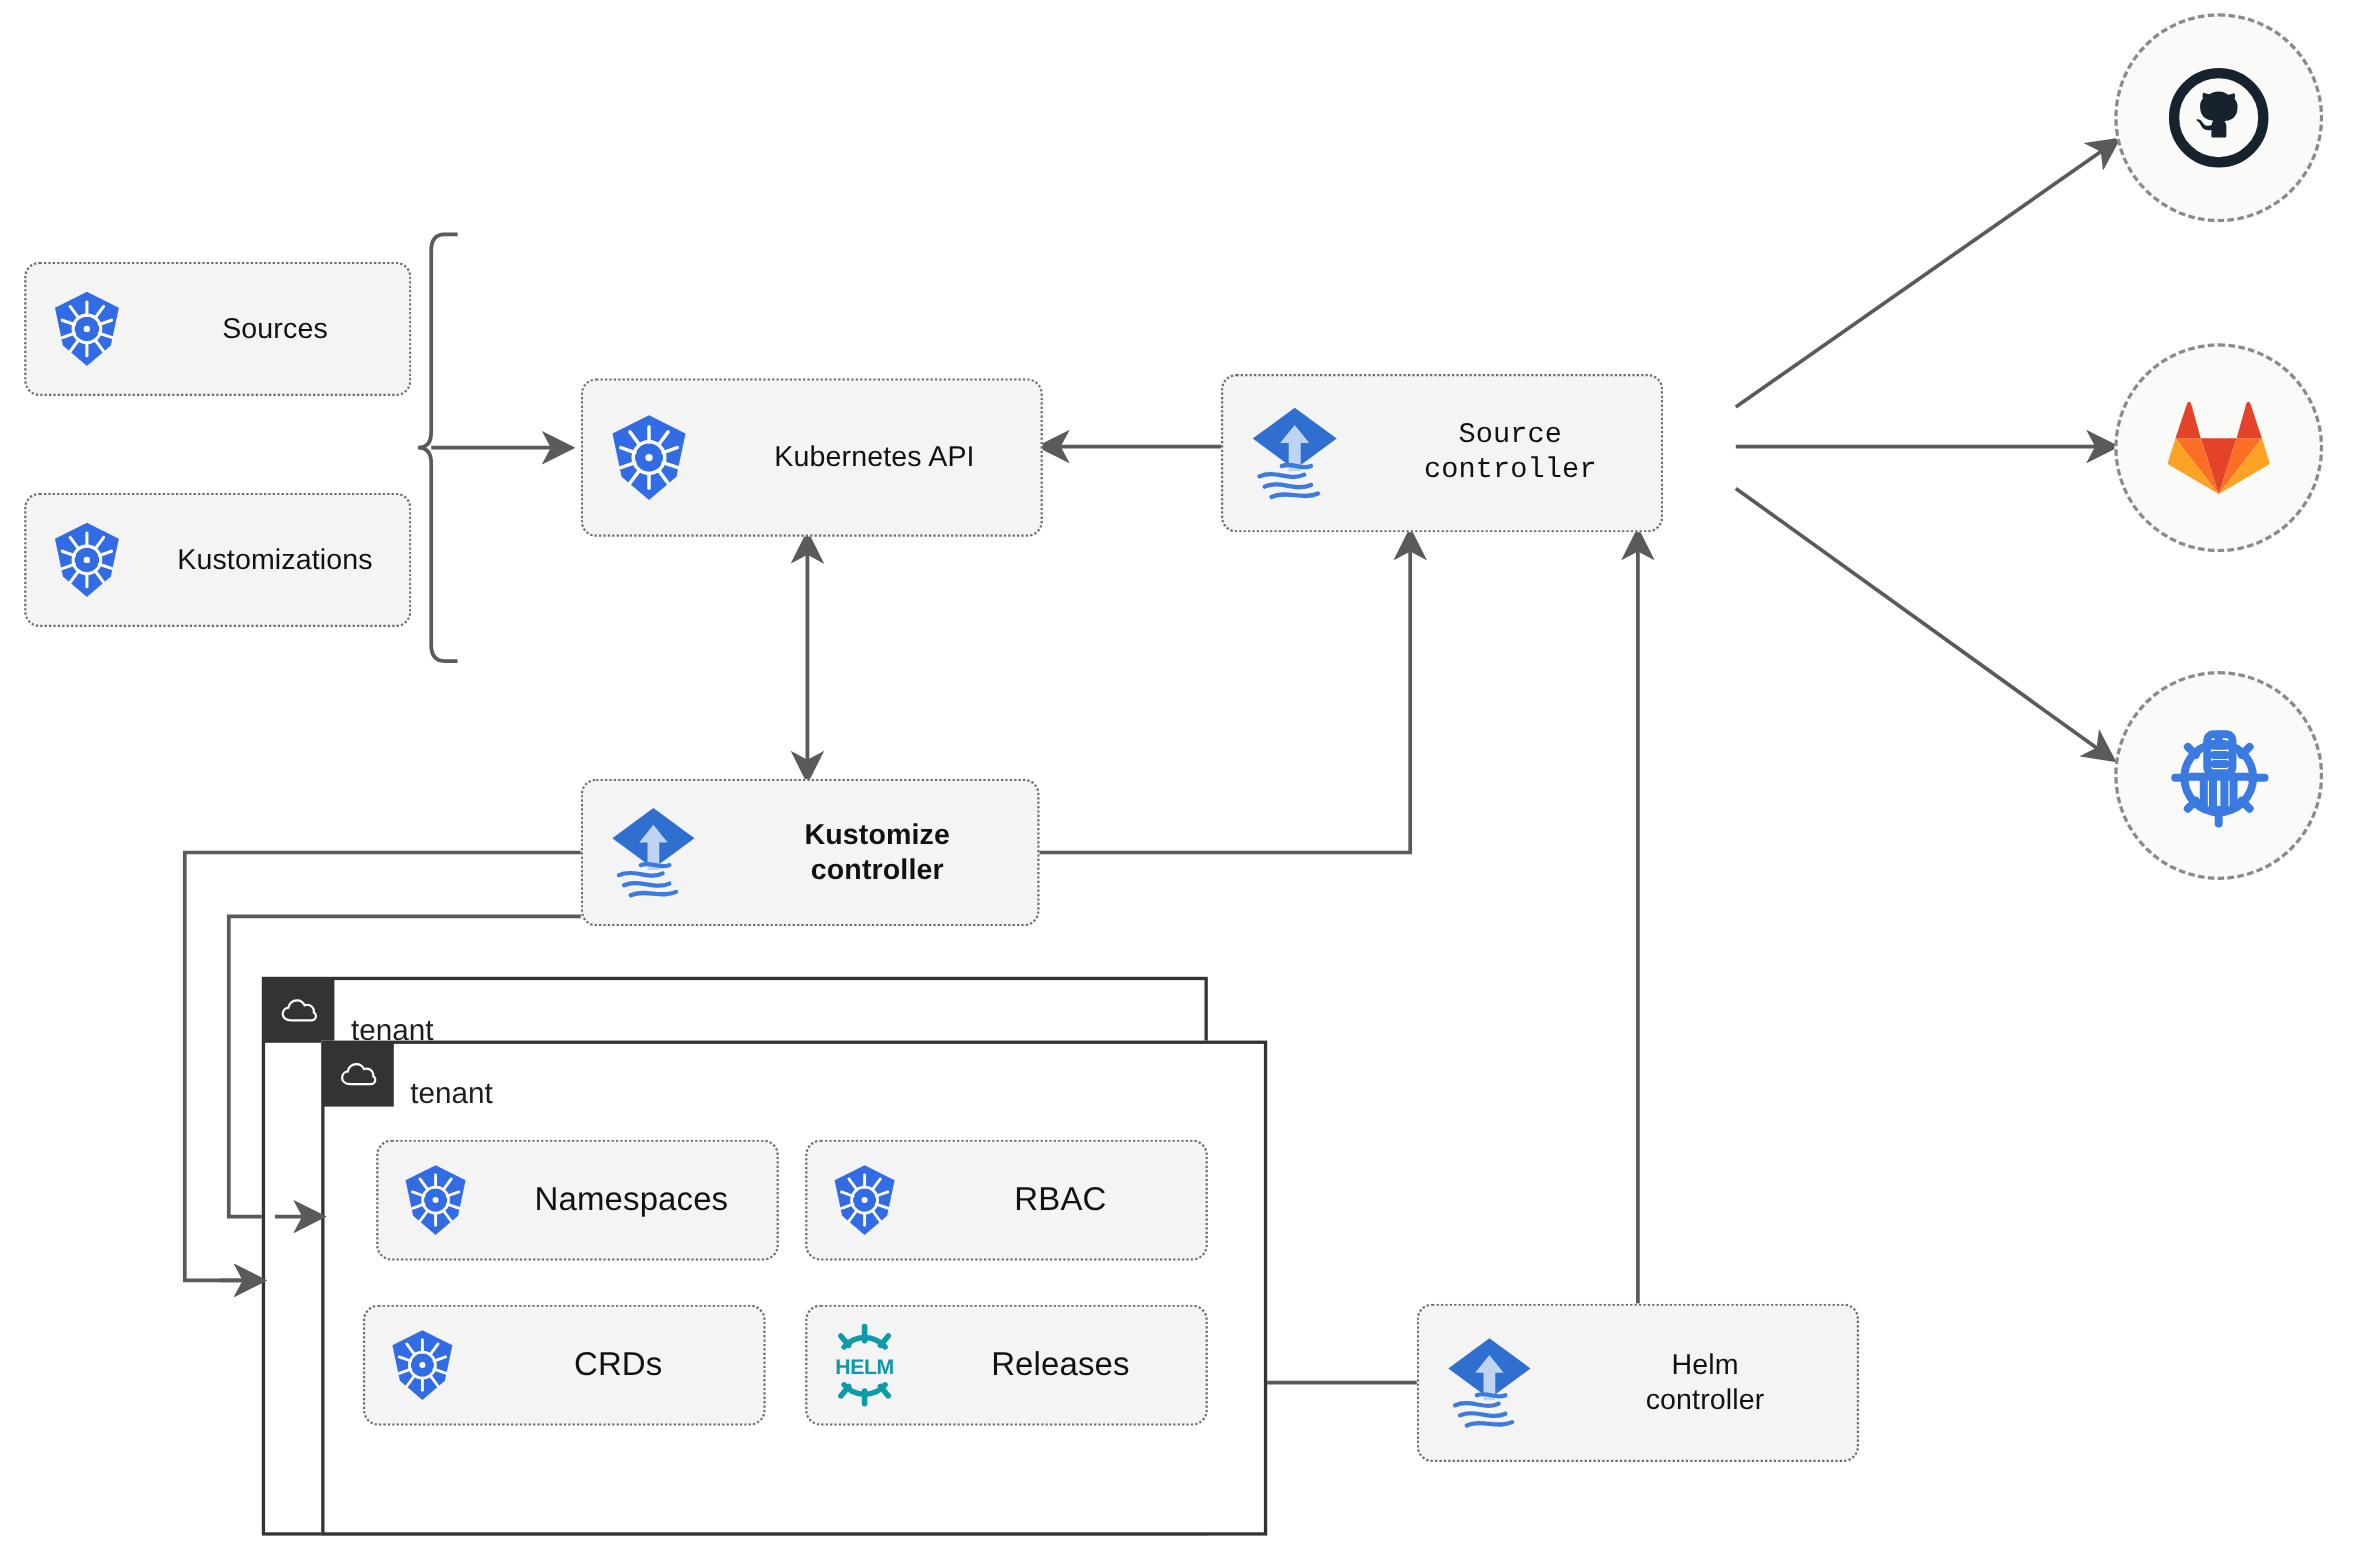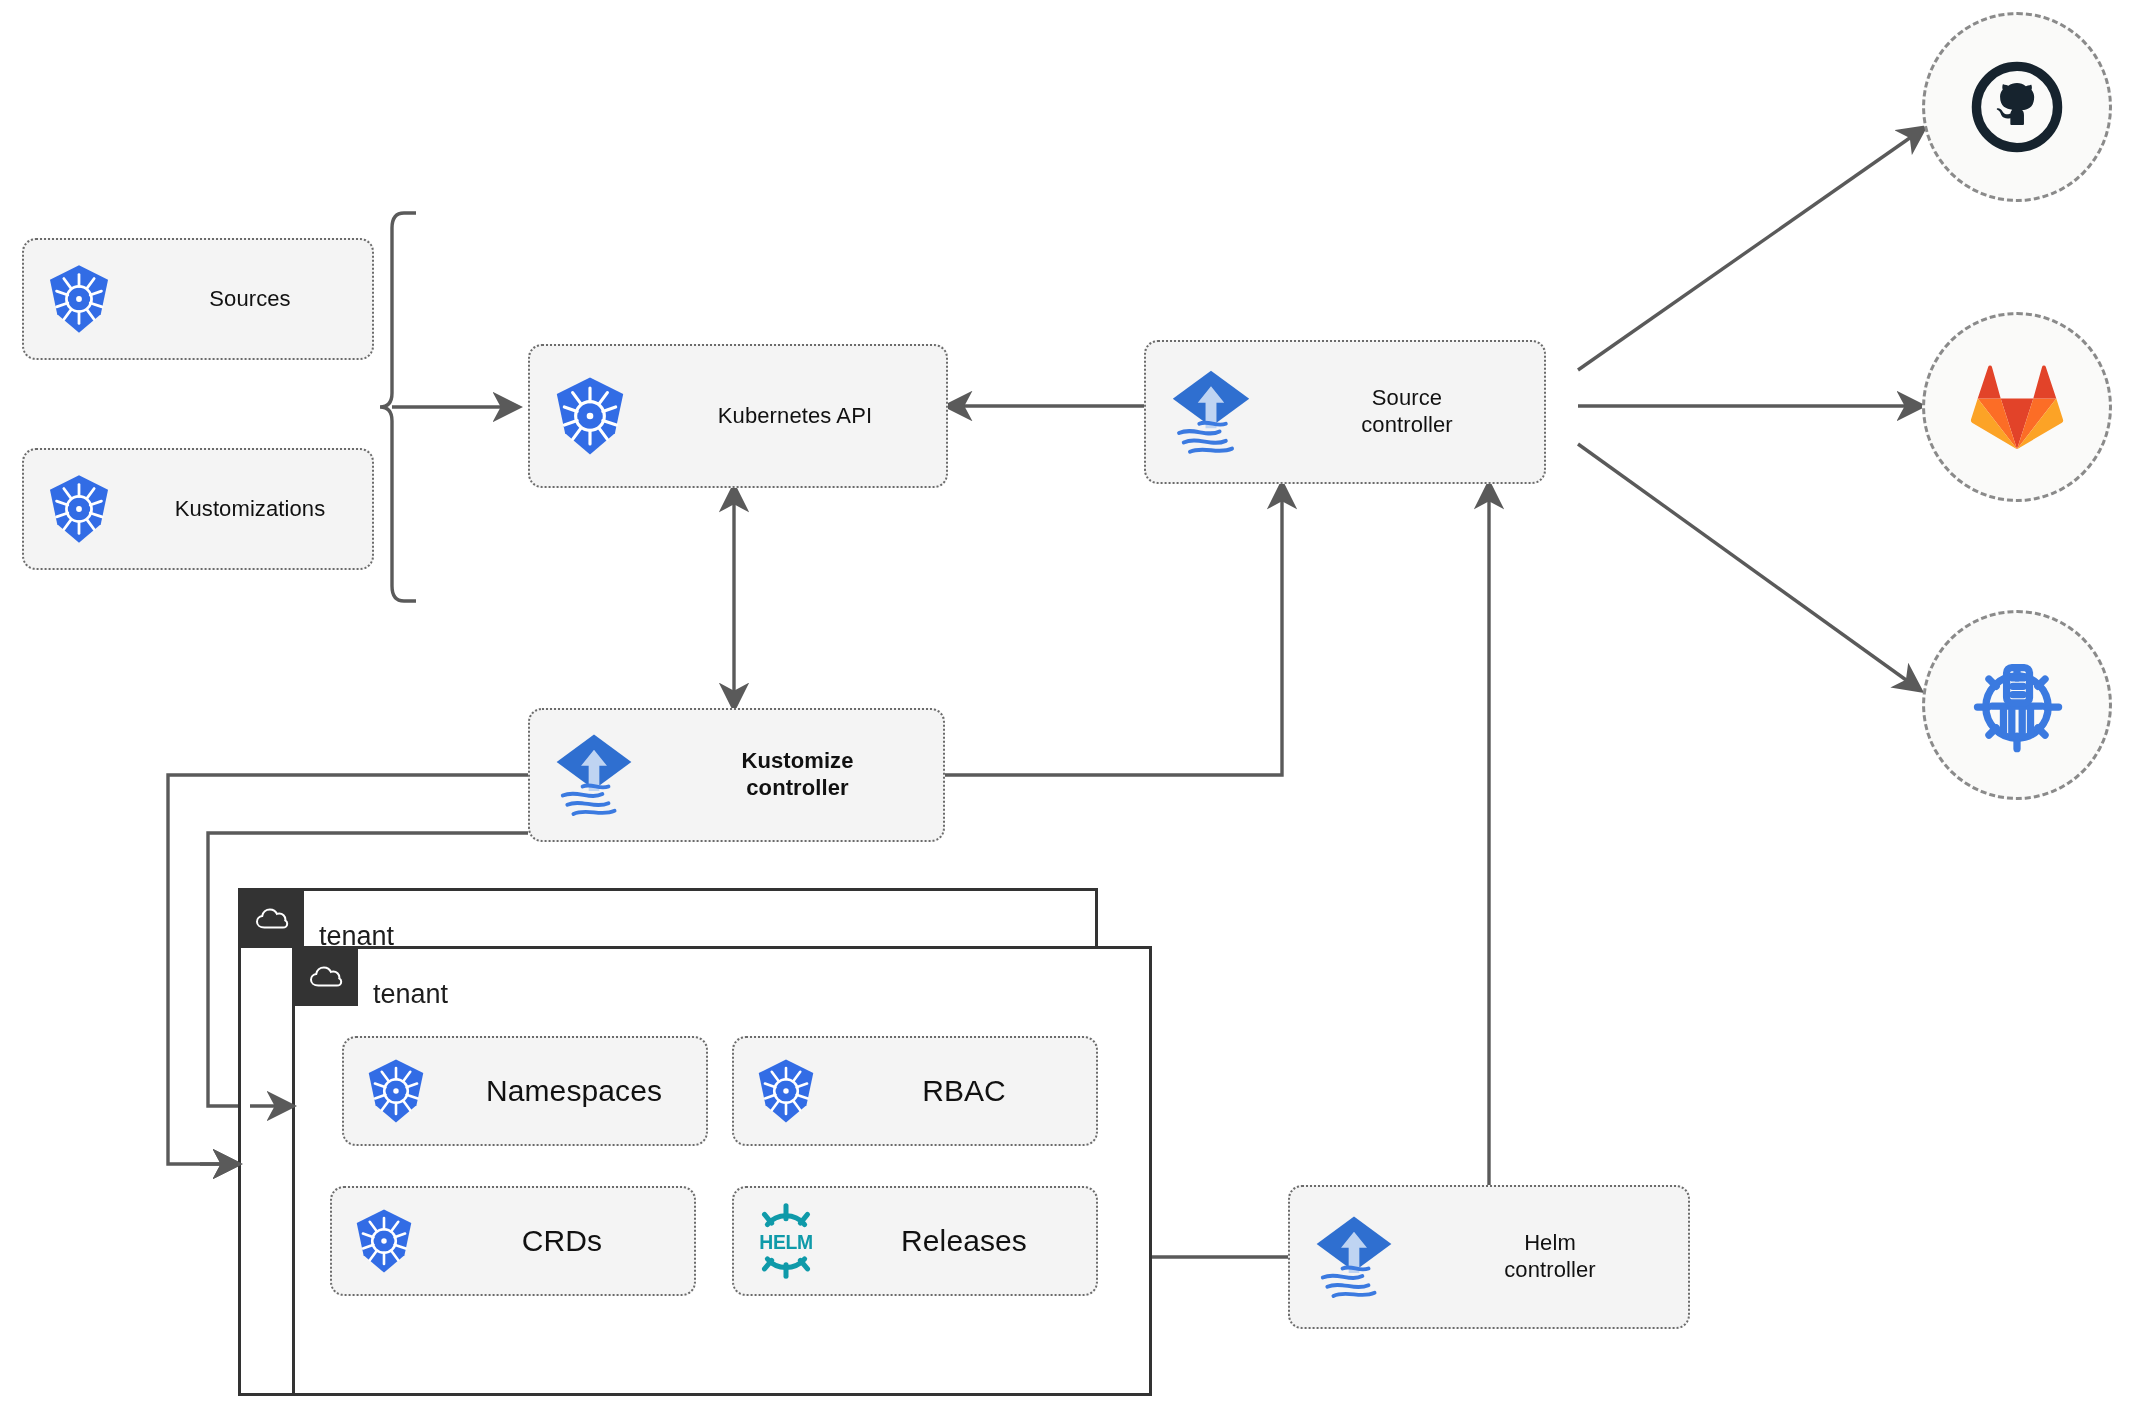--- a/index.html
+++ b/index.html
@@ -31,21 +31,21 @@
   .node .ico {
     flex: 0 0 auto;
     display: flex;
     align-items: center;
     justify-content: center;
   }
   .node .lbl {
     flex: 1 1 auto;
     text-align: center;
     color: #111111;
-    font-size: 22px;
+    font-size: 26px;
     line-height: 1.22;
     letter-spacing: .1px;
     white-space: pre-line;
     padding-right: 6px;
   }
   .node.small .lbl { font-size: 30px; }
 
   
   .provider {
     position: absolute;
@@ -243,21 +243,21 @@
           <line x1="27" y1="84" x2="38" y2="69"></line>
           <line x1="62" y1="37" x2="73" y2="22"></line>
           <line x1="73" y1="84" x2="62" y2="69"></line>
           <line x1="38" y1="37" x2="27" y2="22"></line>
         </g>
       </svg>
     </span>
     <span class="lbl">Kustomizations</span>
   </div>
 
-  <div class="node" style="left:1144px; top:340px; width:402px; height:144px;">
+  <div class="node" style="left:1110px; top:340px; width:402px; height:144px;font-family:Liberation Mono, monospace;">
     <span class="ico" style="width:130px;">
       <svg width="86" height="92" viewBox="0 0 110 118">
         <polygon points="55,6 104,42 55,78 6,42" fill="#2f6fd0"></polygon>
         <path d="M55 26 L72 47 L62 47 L62 80 L48 80 L48 47 L38 47 Z" fill="#bfd4f2"></path>
         <g stroke="#3b7ae0" stroke-width="5" stroke-linecap="round" fill="none">
           <path d="M14 86 C32 78 50 92 66 84"></path>
           <path d="M20 98 C38 90 56 104 74 96"></path>
           <path d="M28 110 C46 102 64 114 82 106"></path>
           <path d="M40 74 C52 69 62 79 74 74"></path>
         </g>

